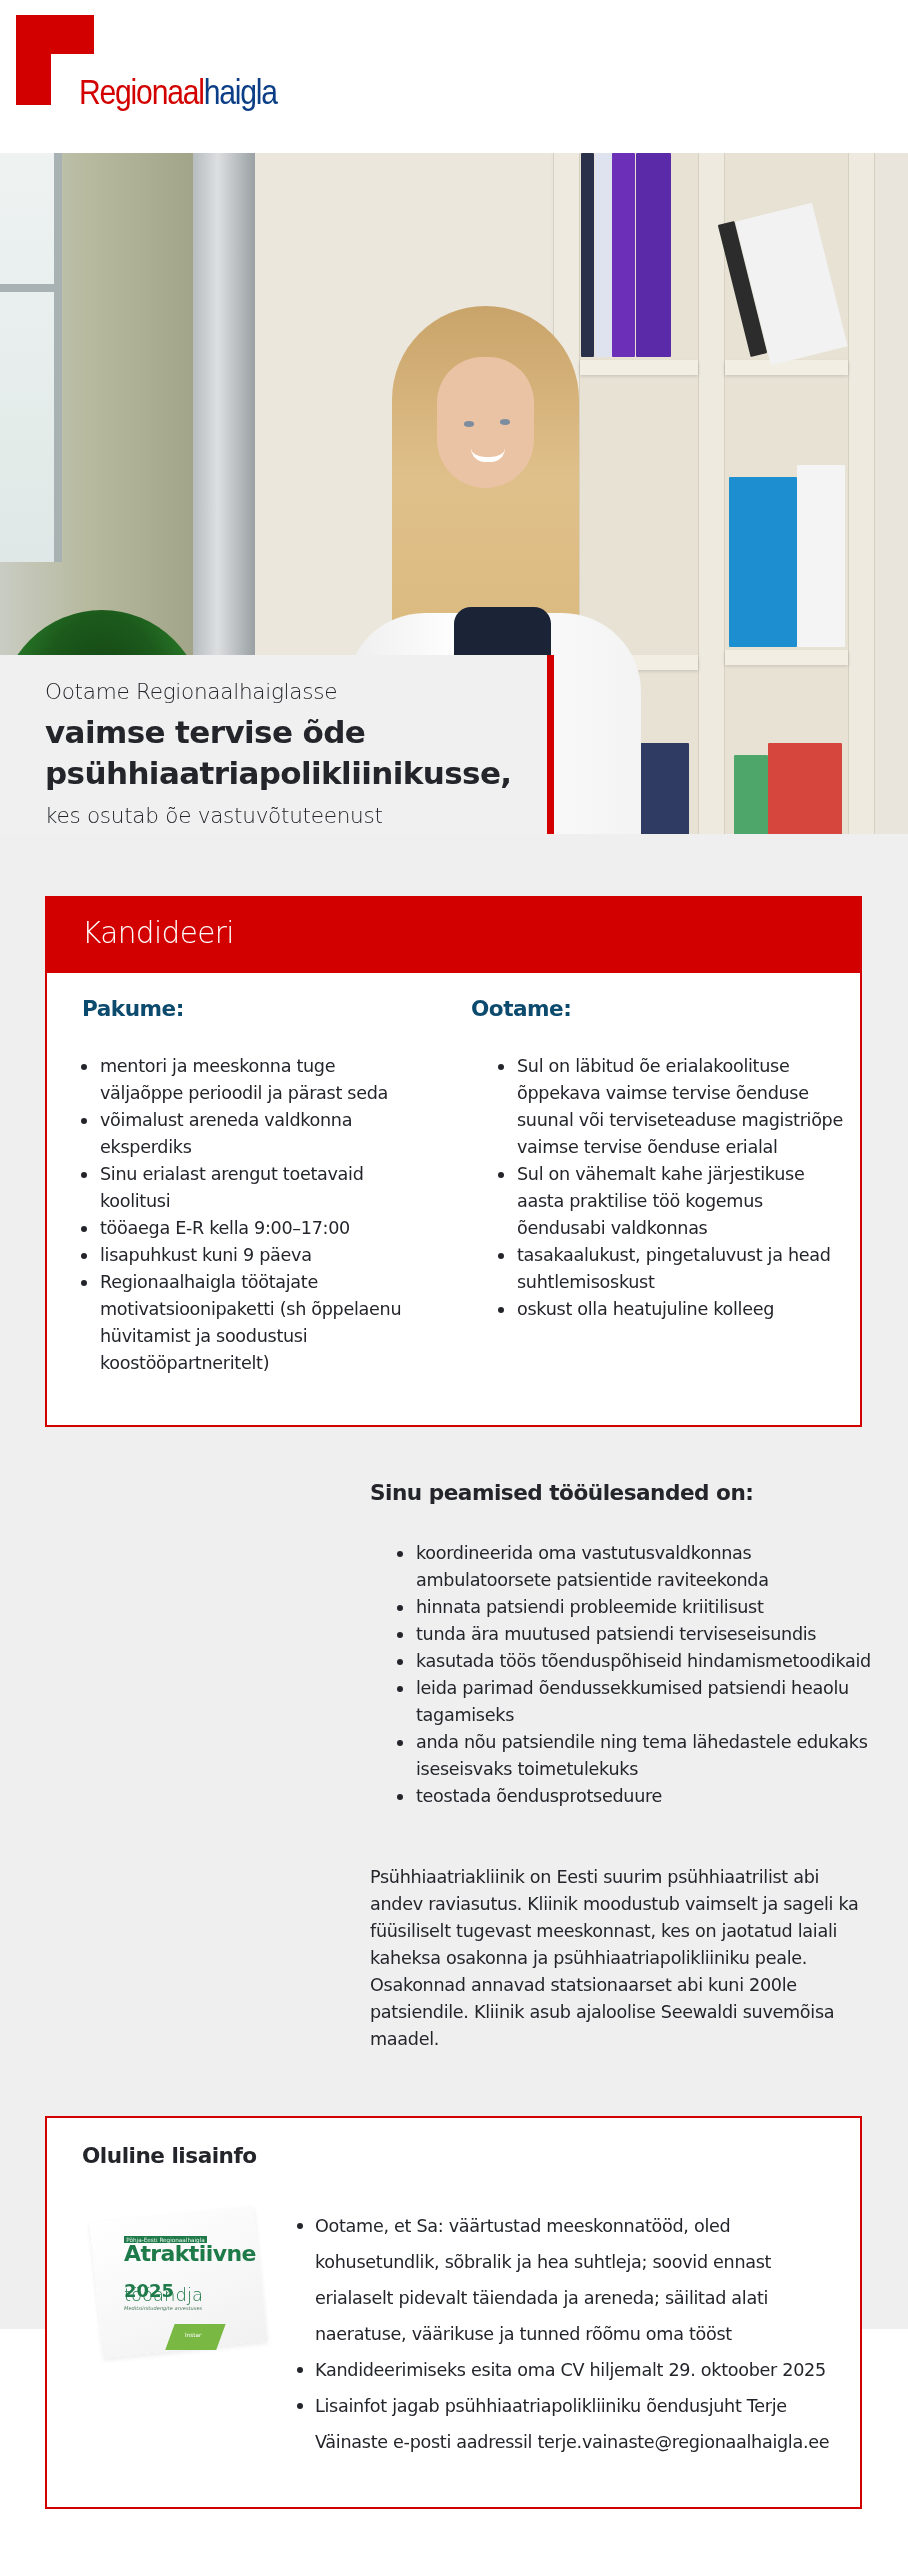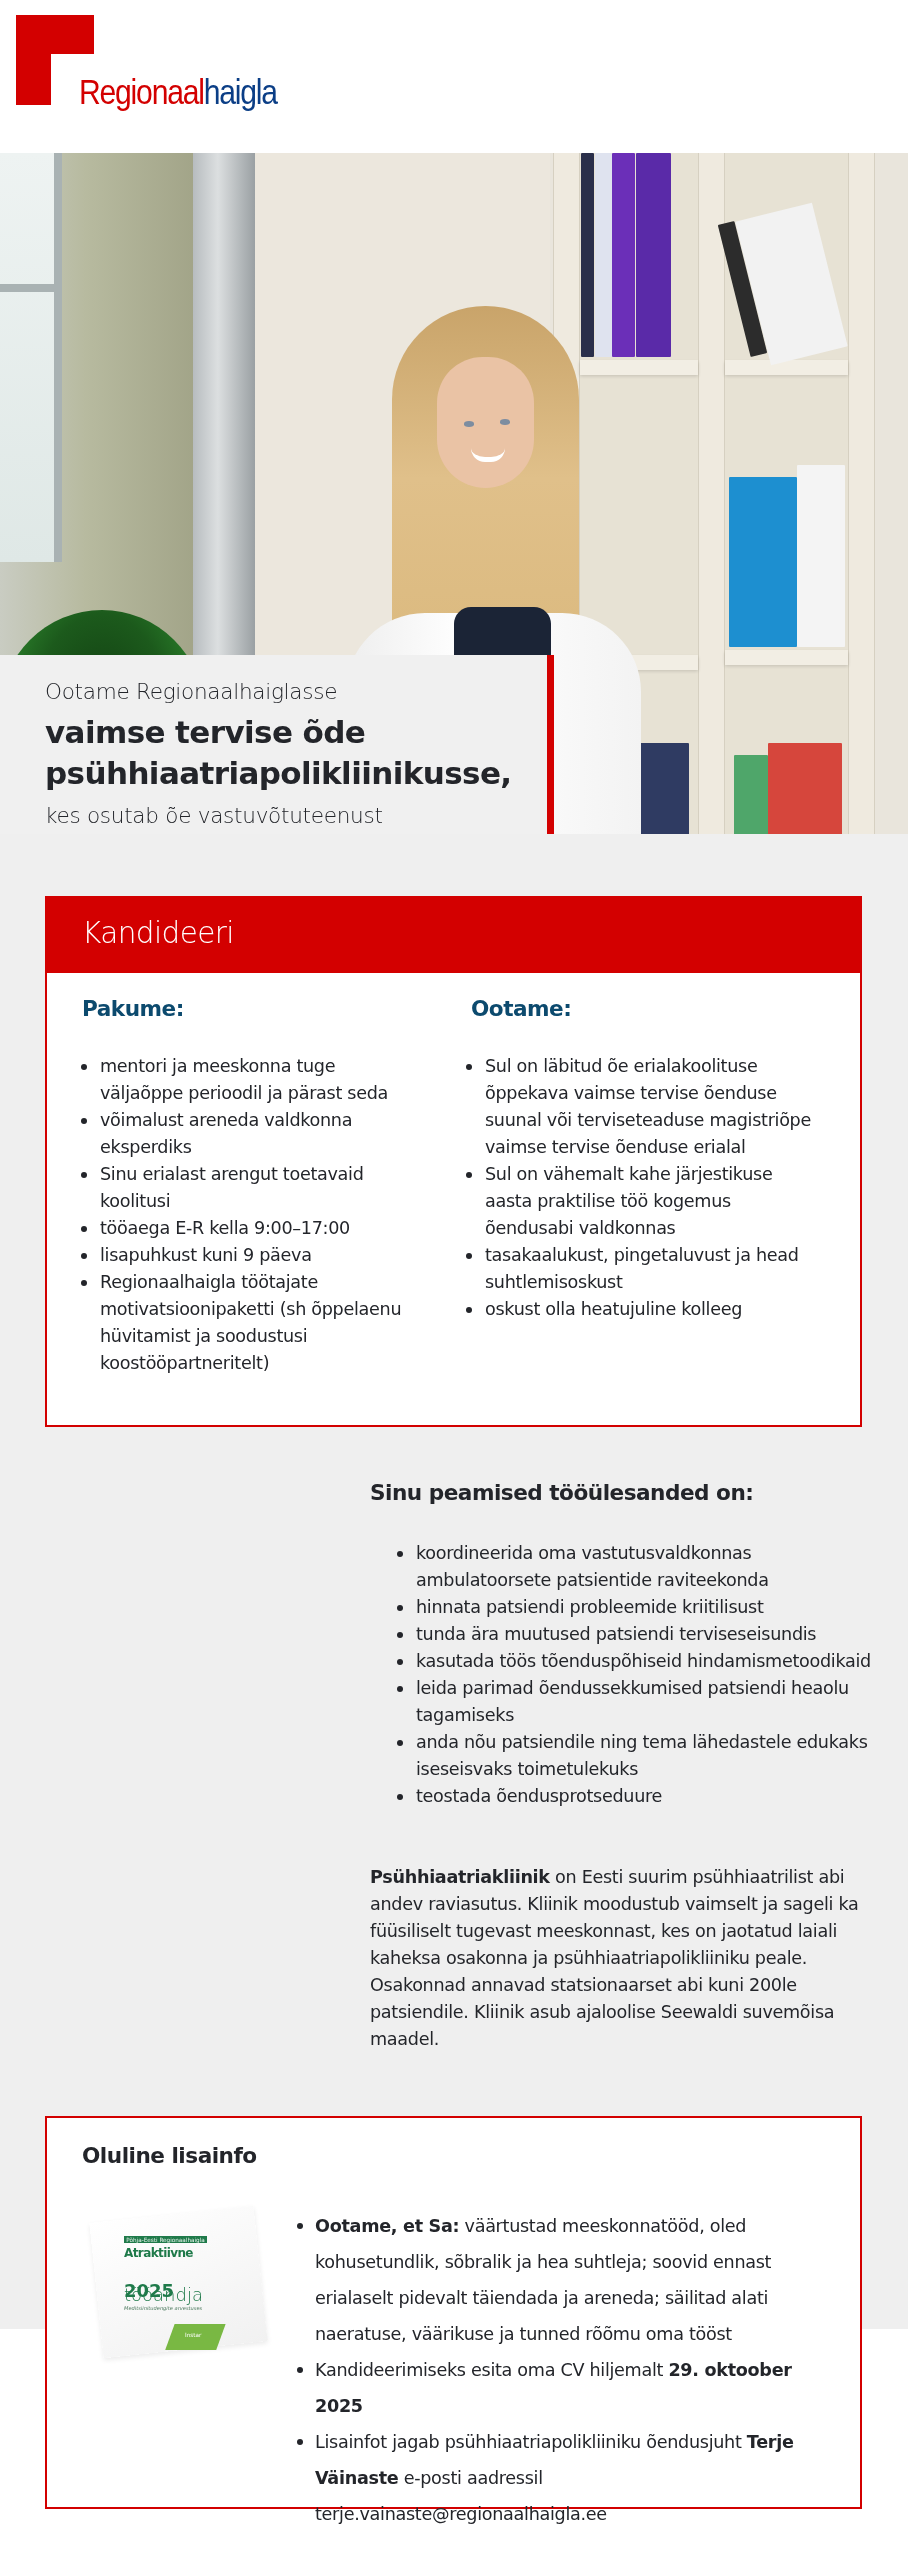--- a/index.html
+++ b/index.html
@@ -57,30 +57,30 @@
   
   .tasks-head { left: 370px; top: 1480px; font-size: 21.6px; font-weight: bold; color: #23252a; letter-spacing: -0.5px; white-space: nowrap; }
   .clinic-text { left: 370px; top: 1864px; width: 500px; font-size: 17.6px; line-height: 27px; color: #23252a; letter-spacing: -0.3px; }
 
   
   .info-box { left: 45px; top: 2116px; width: 817px; height: 393px; background: #ffffff; border: 2.3px solid #d30000; }
   .info-head { left: 82px; top: 2143px; font-size: 21.6px; font-weight: bold; color: #23252a; letter-spacing: -0.5px; }
   .badge { left: 85px; top: 2208px; width: 182px; height: 142px; }
   .badge-card { left: 11.4px; top: 5.7px; width: 165px; height: 136px; background: linear-gradient(160deg,#ffffff,#f1f1f1); transform: rotate(-6deg); box-shadow: 0 2.3px 5.7px rgba(0,0,0,0.08); }
   .badge-org { left: 39px; top: 28px; background: #1f7a4a; color: #e8f3ec; font-size: 5.7px; padding: 0.6px 2.3px; white-space: nowrap; }
-  .badge-big { left: 39px; top: 37px; color: #1f7a4a; font-size: 12px; font-weight: bold; line-height: 17px; letter-spacing: -0.6px; white-space: nowrap; }
+  .badge-big { left: 39px; top: 37px; color: #1f7a4a; font-size: 22px; font-weight: bold; line-height: 17px; letter-spacing: -0.6px; white-space: nowrap; }
   .badge-light { left: 39px; top: 56px; color: #1f7a4a; font-size: 18px; font-weight: 300; line-height: 17px; white-space: nowrap; margin-top: 22px; }
   .badge-year { left: 39px; top: 74px; color: #1f7a4a; font-size: 18px; font-weight: bold; line-height: 17px; }
   .badge-sub { left: 39px; top: 97px; color: #4d7a5f; font-size: 5.1px; font-style: italic; white-space: nowrap; }
   .badge-corner { left: 85px; top: 116px; width: 51px; height: 25.5px; background: #79b843; transform: skewX(-20deg); }
   .badge-corner-txt { left: 100px; top: 124px; color: #ffffff; font-size: 5.7px; white-space: nowrap; }
   ul.ilist { list-style: none; }
   ul.ilist li { position: relative; font-size: 17.6px; line-height: 36px; color: #23252a; letter-spacing: -0.3px; }
   ul.ilist li::before { content: ""; position: absolute; left: -18px; top: 15.3px; width: 6.2px; height: 6.2px; border-radius: 50%; background: #23252a; }
-  b { font-weight: bold; }
+  b { font-weight: normal; }
   a.mail { color: #23252a; text-decoration: none; margin-top: 42px; }
 </style>
 </head>
 <body>
 
 <div class="abs logo-block"></div>
 <div class="abs logo-cut"></div>
 <div class="abs logo-text">
   <span class="r">Regionaal</span><span class="b">haigla</span>
 </div>
@@ -150,21 +150,21 @@
 <ul class="abs blist" style="left:100px;top:1053px;width:318px">
   <li>mentori ja meeskonna tuge väljaõppe perioodil ja pärast seda</li>
   <li>võimalust areneda valdkonna eksperdiks</li>
   <li>Sinu erialast arengut toetavaid koolitusi</li>
   <li>tööaega E-R kella 9:00–17:00</li>
   <li>lisapuhkust kuni 9 päeva</li>
   <li>Regionaalhaigla töötajate motivatsioonipaketti (sh õppelaenu hüvitamist ja soodustusi koostööpartneritelt)</li>
 </ul>
 
 <h2 class="abs col-head" style="left:471px;top:996px">Ootame:</h2>
-<ul class="abs blist" style="left:485px;top:1053px;width:329px">
+<ul class="abs blist" style="left:517px;top:1053px;width:329px">
   <li>Sul on läbitud õe erialakoolituse õppekava vaimse tervise õenduse suunal või terviseteaduse magistriõpe vaimse tervise õenduse erialal</li>
   <li>Sul on vähemalt kahe järjestikuse aasta praktilise töö kogemus õendusabi valdkonnas</li>
   <li>tasakaalukust, pingetaluvust ja head suhtlemisoskust</li>
   <li>oskust olla heatujuline kolleeg</li>
 </ul>
 
 <h2 class="abs tasks-head">Sinu peamised tööülesanded on:</h2>
 <ul class="abs blist" style="left:416px;top:1540px;width:471px">
   <li>koordineerida oma vastutusvaldkonnas ambulatoorsete patsientide raviteekonda</li>
   <li>hinnata patsiendi probleemide kriitilisust</li>

